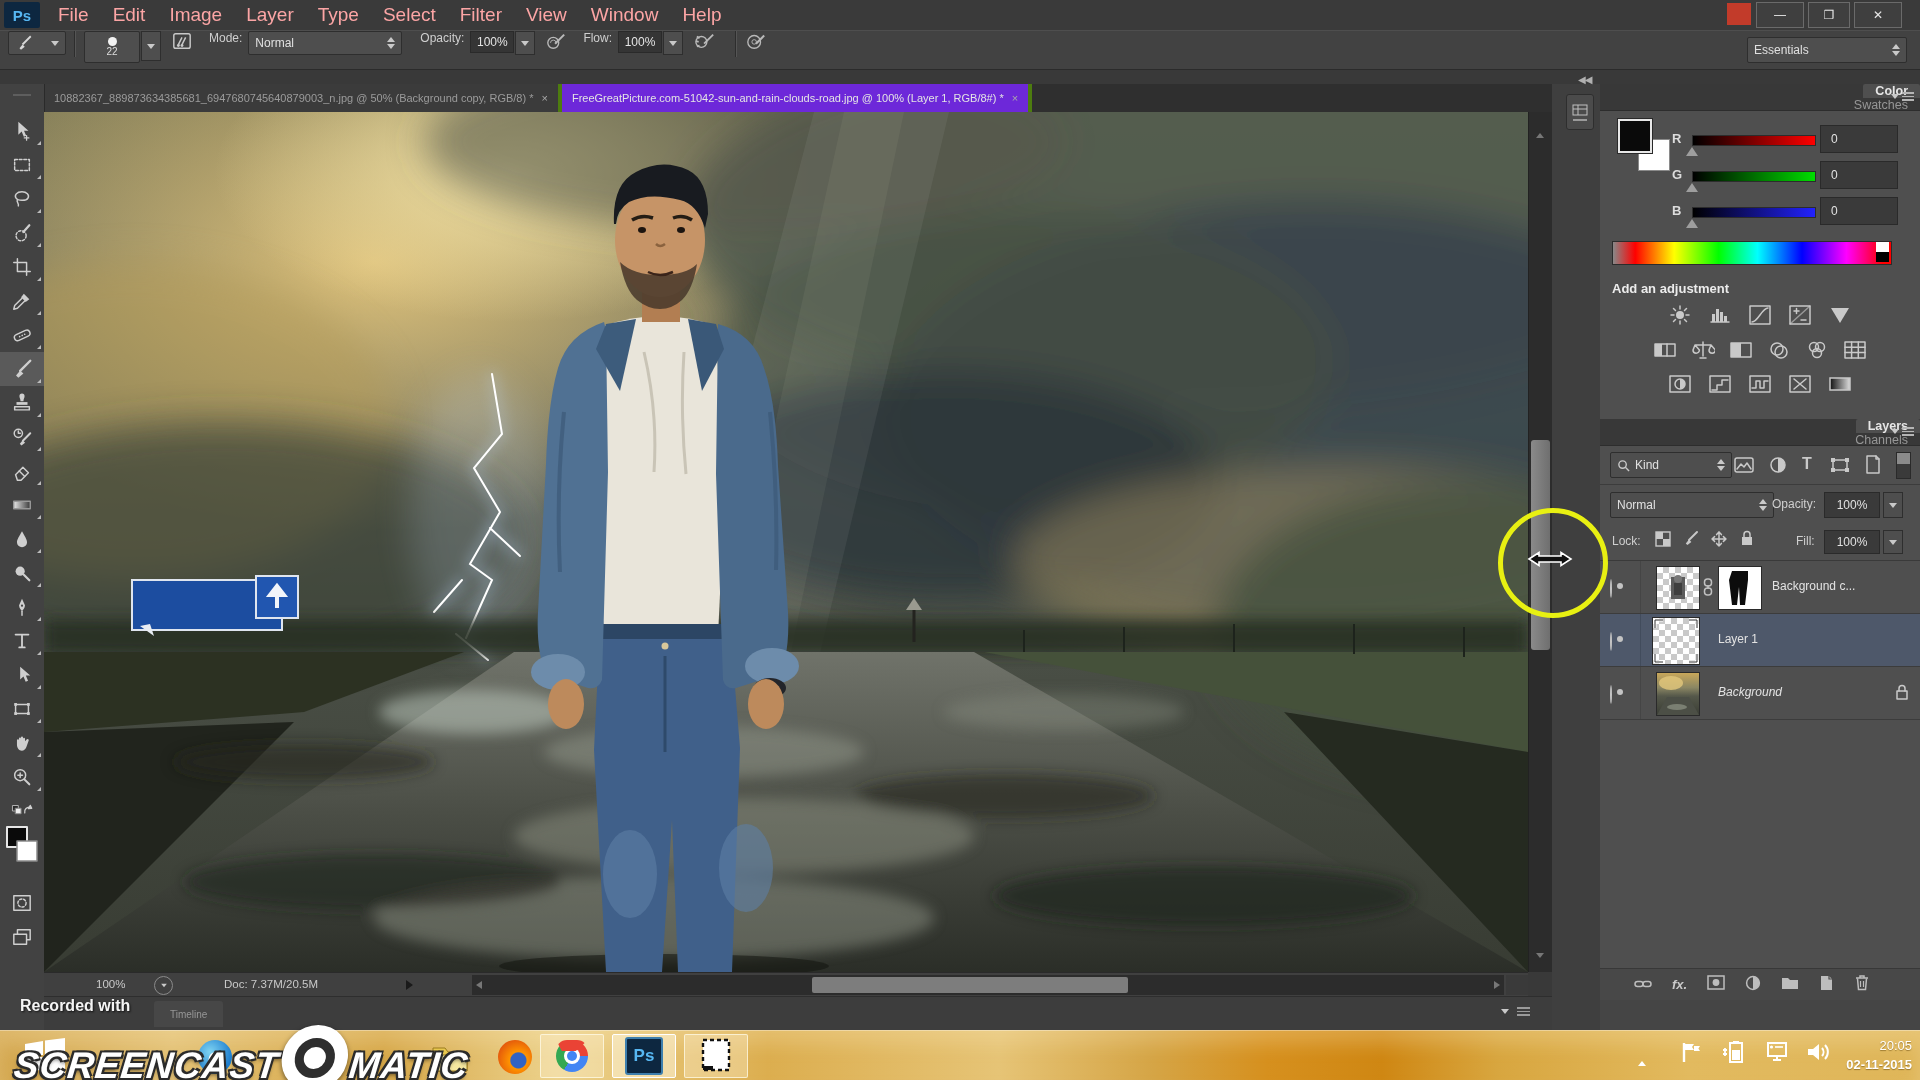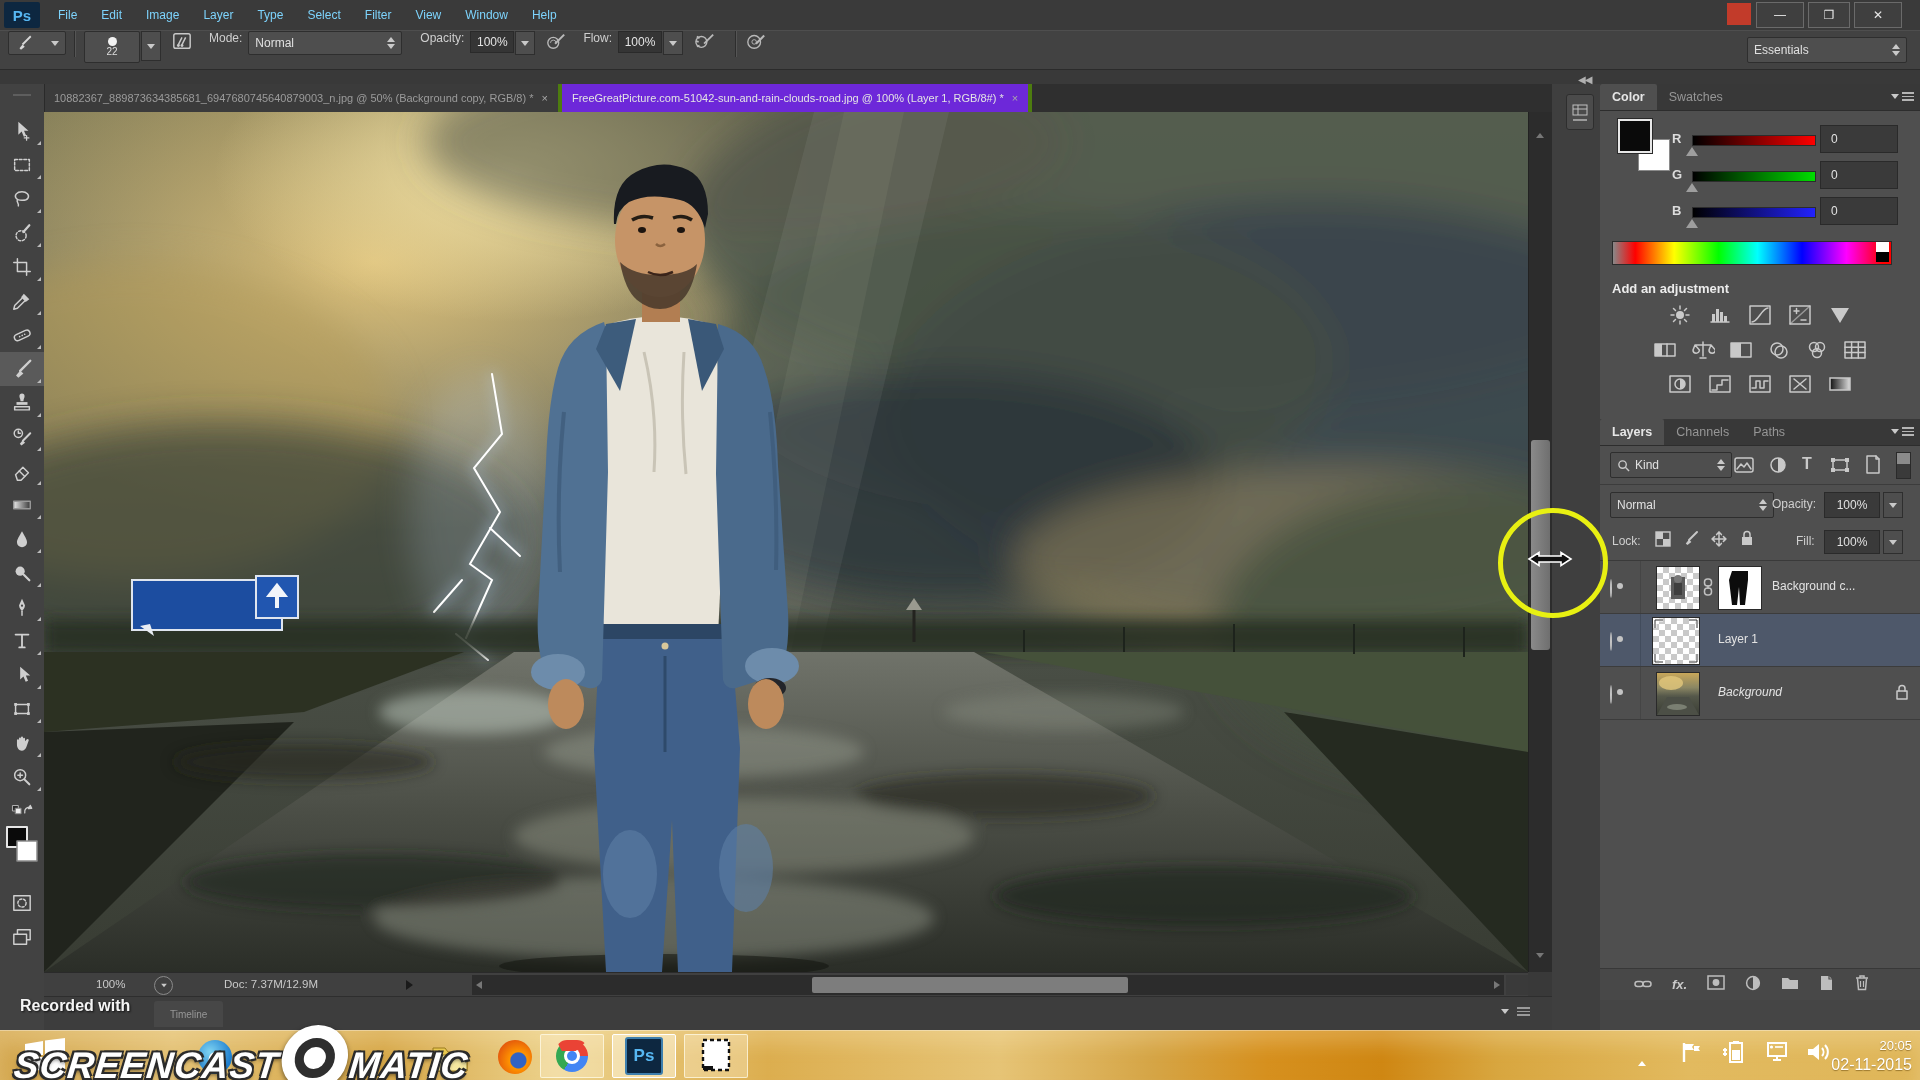--- a/index.html
+++ b/index.html
@@ -3,21 +3,21 @@
 <meta charset="utf-8">
 <style>
   html,body{margin:0;padding:0;background:#222;}
   #app{position:relative;width:1920px;height:1080px;overflow:hidden;background:#393939;
        font-family:"Liberation Sans",sans-serif;color:#d6d6d6;-webkit-font-smoothing:antialiased;}
   .abs{position:absolute;}
   .nosel{user-select:none;}
   
   #menubar{left:0;top:0;width:1920px;height:30px;background:#3a3a3a;border-bottom:1px solid #2c2c2c;display:flex;align-items:center;}
   #pslogo{width:36px;height:26px;margin:2px 6px 2px 4px;background:#0d2740;color:#57b7f2;font-weight:bold;font-size:15px;display:flex;align-items:center;justify-content:center;border-radius:2px;}
-  .menu-item{font-size:12px;color:#7dd3fc;margin:0 12px;cursor:default;}
+  .menu-item{font-size:19px;color:#fca5a5;margin:0 12px;cursor:default;}
   .winbtn{width:46px;height:24px;border:1px solid #6a6a6a;background:#3f3f3f;color:#e8e8e8;display:flex;align-items:center;justify-content:center;font-size:12px;}
   
   #optionsbar{left:0;top:30px;width:1920px;height:38px;background:#424242;border-top:1px solid #4e4e4e;border-bottom:1px solid #2b2b2b;display:flex;}
   .opt-label{font-size:12px;color:#cfcfcf;margin:0 6px;}
   .dd{background:#4e4e4e;border:1px solid #2e2e2e;border-radius:2px;height:22px;display:flex;align-items:center;font-size:12px;color:#e0e0e0;padding:0 6px;}
   .valbox{background:#353535;border:1px solid #2a2a2a;height:20px;min-width:42px;display:flex;align-items:center;justify-content:center;font-size:12px;color:#e4e4e4;}
   .ddchip{width:18px;height:22px;background:#4e4e4e;border:1px solid #2e2e2e;display:flex;align-items:center;justify-content:center;margin-left:1px;}
   .tri-dn{width:0;height:0;border-left:4px solid transparent;border-right:4px solid transparent;border-top:5px solid #c9c9c9;}
   .tri-up{width:0;height:0;border-left:4px solid transparent;border-right:4px solid transparent;border-bottom:5px solid #c9c9c9;}
   .updown{display:flex;flex-direction:column;gap:2px;margin-left:8px;}
@@ -41,21 +41,21 @@
   #vscroll{left:1528px;top:112px;width:24px;height:860px;background:#2c2c2c;border-left:1px solid #222;}
   #vthumb{left:2px;top:328px;width:19px;height:210px;background:linear-gradient(90deg,#8a8a8a,#6f6f6f);border-radius:3px;}
   #statusbar{left:44px;top:972px;width:1484px;height:24px;background:#404040;border-top:1px solid #2a2a2a;font-size:11.5px;color:#c9c9c9;}
   #hscrollzone{left:428px;top:2px;width:1032px;height:20px;background:#2c2c2c;position:absolute;}
   #hthumb{position:absolute;left:340px;top:2px;width:316px;height:16px;background:#7d7d7d;border-radius:2px;}
   #timelinestrip{left:44px;top:996px;width:1508px;height:34px;background:#3d3d3d;border-top:1px solid #2e2e2e;}
   .tl-tab{position:absolute;left:110px;top:4px;height:26px;padding:0 16px;background:#474747;color:#979797;font-size:10px;display:flex;align-items:center;border-radius:3px 3px 0 0;}
   
   #gapstrip{left:1552px;top:84px;width:48px;height:946px;background:#3f3f3f;}
   #dock{left:1600px;top:84px;width:320px;height:946px;background:#454545;}
-  .phead{height:26px;background:#383838;display:flex;align-items:flex-end;border-bottom:1px solid #2d2d2d;position:relative;}
+  .phead{height:26px;background:#383838;display:flex;align-items:flex-end;border-bottom:1px solid #2d2d2d;position:relative;flex-direction:column;}
   .ptab{height:26px;display:flex;align-items:center;padding:0 12px;font-size:12.5px;color:#969696;}
   .ptab.on{background:#4f4f4f;color:#e6e6e6;font-weight:bold;border-radius:2px 2px 0 0;}
   .pmenu{position:absolute;right:6px;top:8px;display:flex;align-items:center;gap:3px;}
   .pmenu .bars{display:flex;flex-direction:column;gap:2px;}
   .pmenu .bars i{display:block;width:12px;height:1.5px;background:#b5b5b5;}
   .pbody{background:#4f4f4f;position:relative;}
   .chip{border:1px solid #2a2a2a;background:#3a3a3a;color:#e2e2e2;font-size:12px;display:flex;align-items:center;}
   .slider-tri{width:0;height:0;border-left:6px solid transparent;border-right:6px solid transparent;border-bottom:9px solid #9e9e9e;}
   .aic{stroke:#c9c9c9;fill:none;stroke-width:1.5;stroke-linecap:round;stroke-linejoin:round;}
   .aic .f{fill:#c9c9c9;stroke:none;}
@@ -501,21 +501,21 @@
     <div class="abs" style="left:7px;top:4px;"><span class="tri-up" style="border-bottom-color:#777;"></span></div>
     <div id="vthumb" class="abs"></div>
     <div class="abs" style="left:7px;top:846px;"><span class="tri-dn" style="border-top-color:#777;"></span></div>
   </div>
 
   <div id="statusbar" class="abs">
     <span class="abs" style="left:52px;top:5px;">100%</span>
     <span class="abs" style="left:110px;top:3px;width:17px;height:17px;border:1.5px solid #8a8a8a;border-radius:50%;display:flex;align-items:center;justify-content:center;">
         <span class="tri-dn" style="transform:scale(.7);"></span>
       </span>
-    <span class="abs" style="left:180px;top:5px;">Doc: 7.37M/12.9M</span>
+    <span class="abs" style="left:180px;top:5px;">Doc: 7.37M/20.5M</span>
     <span class="abs" style="left:362px;top:7px;">
         <span style="width:0;height:0;border-top:5px solid transparent;border-bottom:5px solid transparent;border-left:7px solid #1a1a1a;display:block;"></span>
       </span>
     <div id="hscrollzone">
       <span class="abs" style="left:4px;top:6px;width:0;height:0;border-top:4px solid transparent;border-bottom:4px solid transparent;border-right:6px solid #777;"></span>
       <div id="hthumb"></div>
       <span class="abs" style="right:4px;top:6px;width:0;height:0;border-top:4px solid transparent;border-bottom:4px solid transparent;border-left:6px solid #777;"></span>
     </div>
     <div class="abs" style="left:1462px;top:2px;width:22px;height:20px;background:#3a3a3a;"></div>
   </div>
@@ -900,21 +900,21 @@
       </svg>
   </span>
   <span class="trayicon" style="left:1806px;top:1040px;">
     <svg width="26" height="24" viewBox="0 0 26 24">
         <polygon points="2,9 7,9 13,4 13,20 7,15 2,15" fill="#fff"></polygon>
         <path d="M16,8 a6,6 0 0 1 0,8 M19,5 a10,10 0 0 1 0,14" fill="none" stroke="#fff" stroke-width="2"></path>
       </svg>
   </span>
   <div id="clock">
     <div>20:05</div>
-    <div style="font-size:16px;">02-11-2015</div>
+    <div style="font-size:13px;font-weight:bold;">02-11-2015</div>
   </div>
 
   <div id="recwith" class="abs">Recorded with</div>
   <div id="brand" class="abs">
     <span class="brandtxt">SCREENCAST</span>
     <span id="brandlogo">
         <span class="inner"></span>
       </span>
     <span class="brandtxt">MATIC</span>
   </div>

